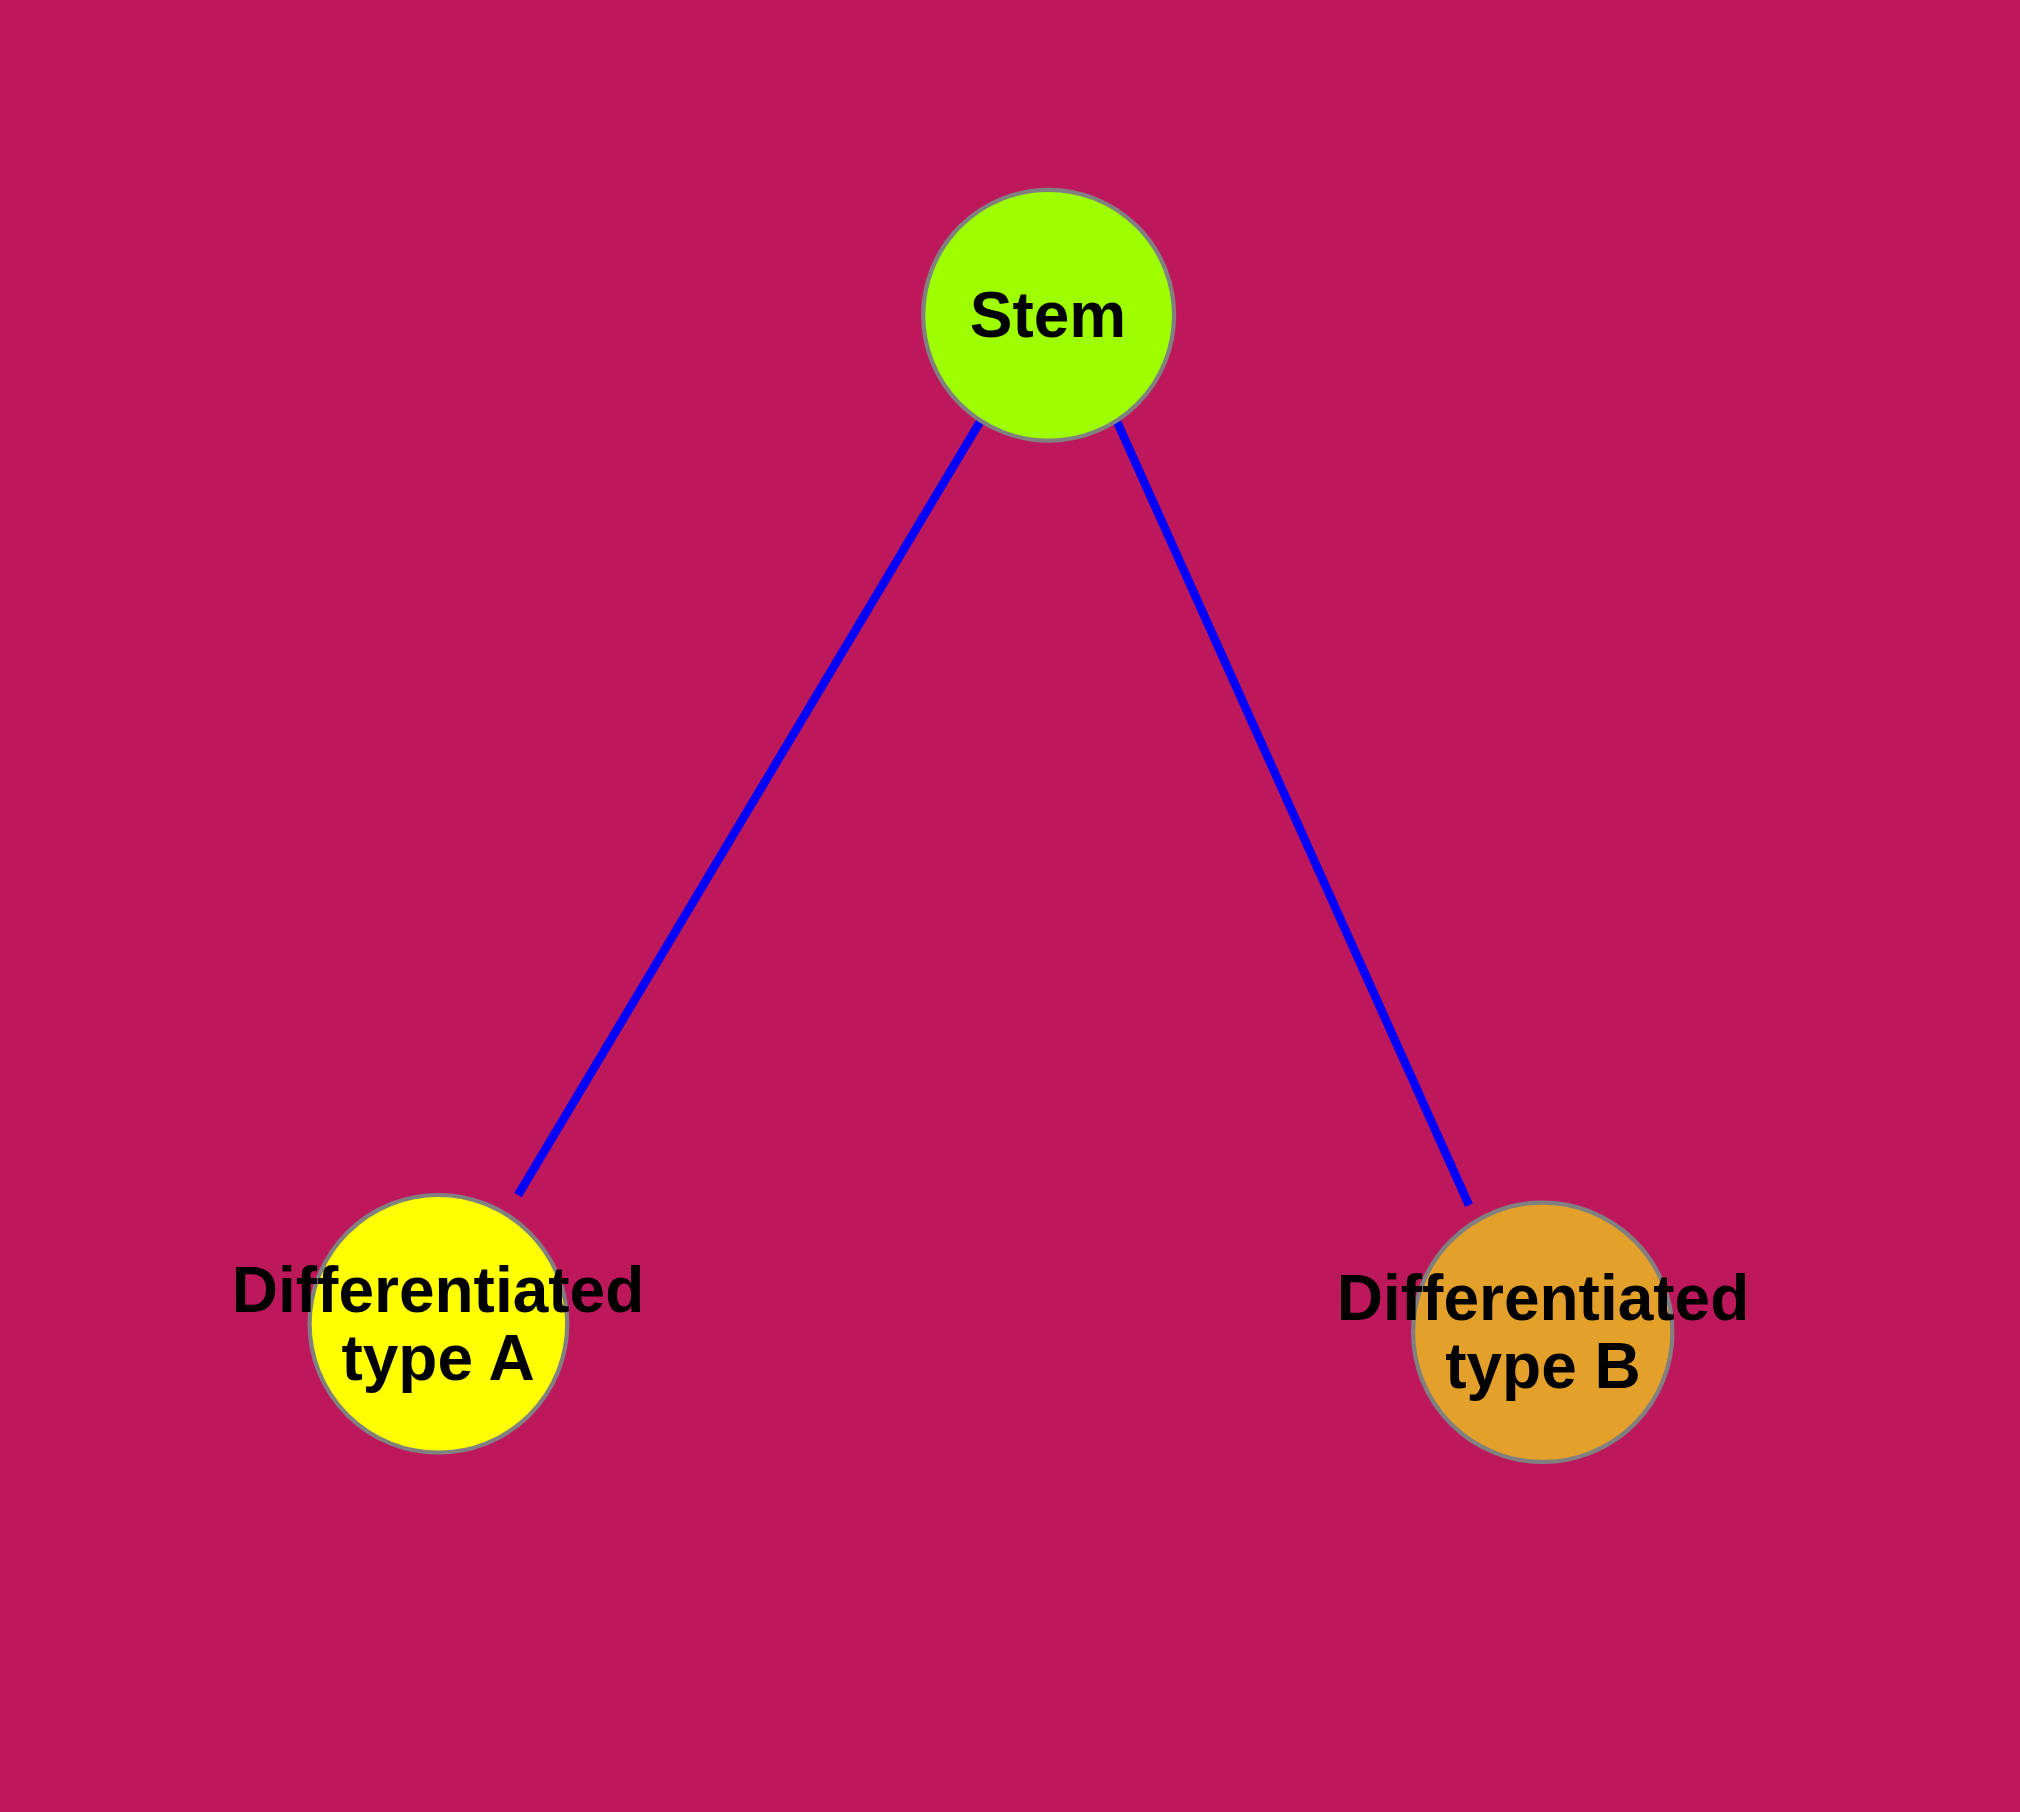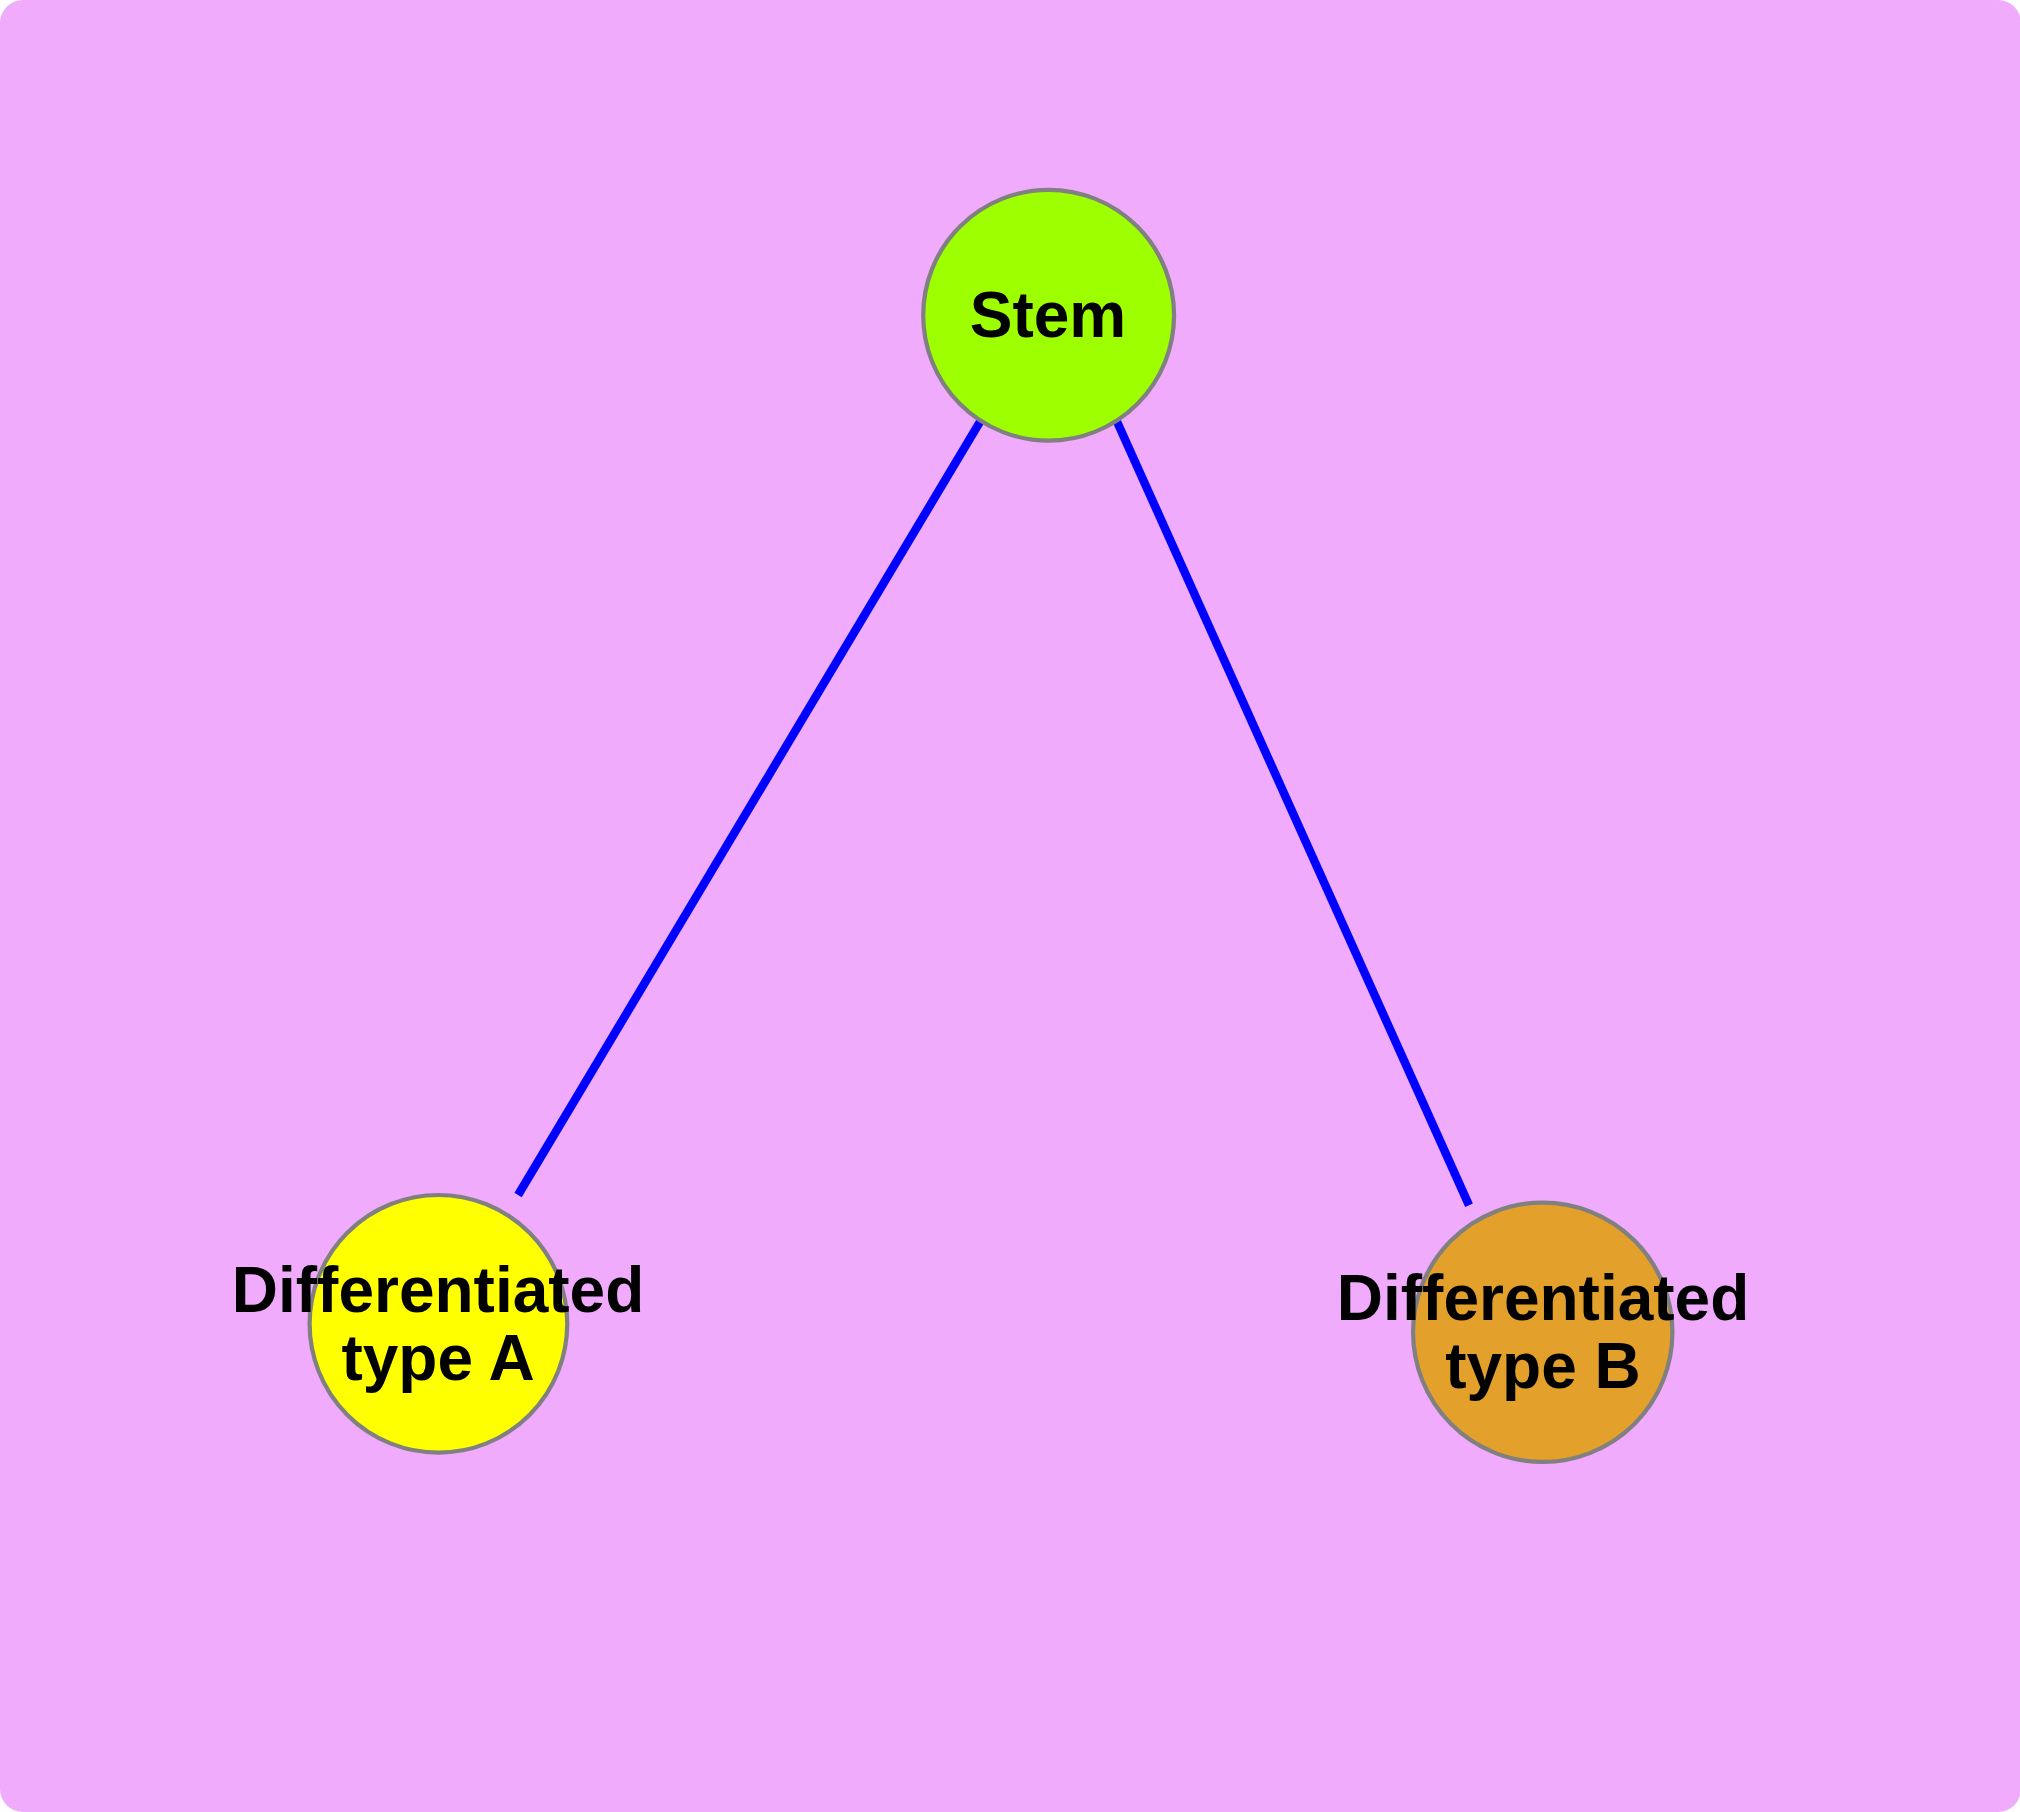--- a/index.html
+++ b/index.html
@@ -35,21 +35,21 @@
     line-height: 1.07;
     color: #000000;
     white-space: pre;
     pointer-events: none;
     transform: translate(-50%, -50%);
   }
 </style>
 </head>
 <body>
 
-<div id="graph-canvas" style="background: #f0abfc; border-radius: 23px;">
+<div id="graph-canvas" style="background: #be185d;">
 
   <svg id="graph-svg" viewBox="0 0 2384 2138">
     <g>
       <line class="graph-edge" x1="1157" y1="496" x2="611" y2="1410" stroke="#0000ff" stroke-width="10"></line>
       <line class="graph-edge" x1="1317" y1="496" x2="1733" y2="1422" stroke="#0000ff" stroke-width="10"></line>
     </g>
     <g>
       <circle class="graph-node" cx="1237" cy="372" r="148" fill="#9eff00" stroke="#808080" stroke-width="5"></circle>
       <circle class="graph-node" cx="517" cy="1562" r="152" fill="#ffff00" stroke="#808080" stroke-width="5"></circle>
       <circle class="graph-node" cx="1820" cy="1572" r="153" fill="#e3a02a" stroke="#808080" stroke-width="5"></circle>

